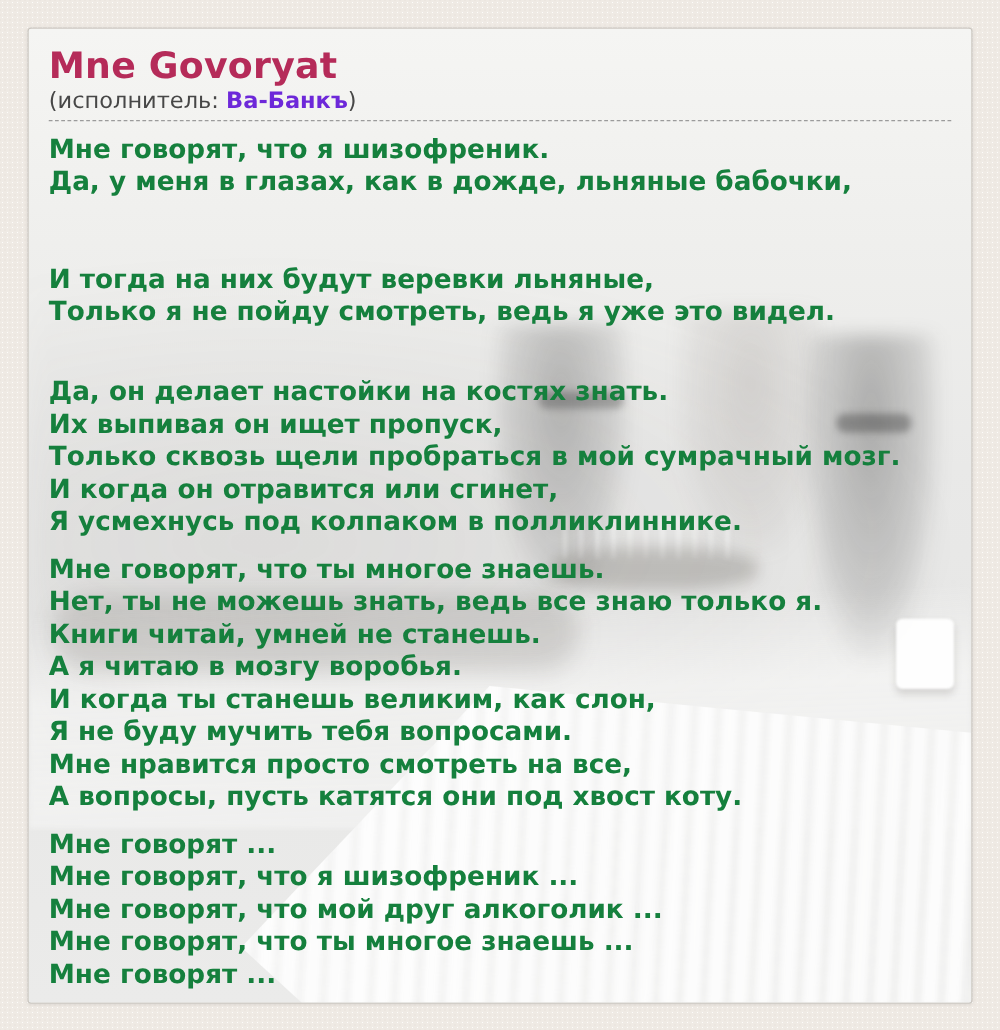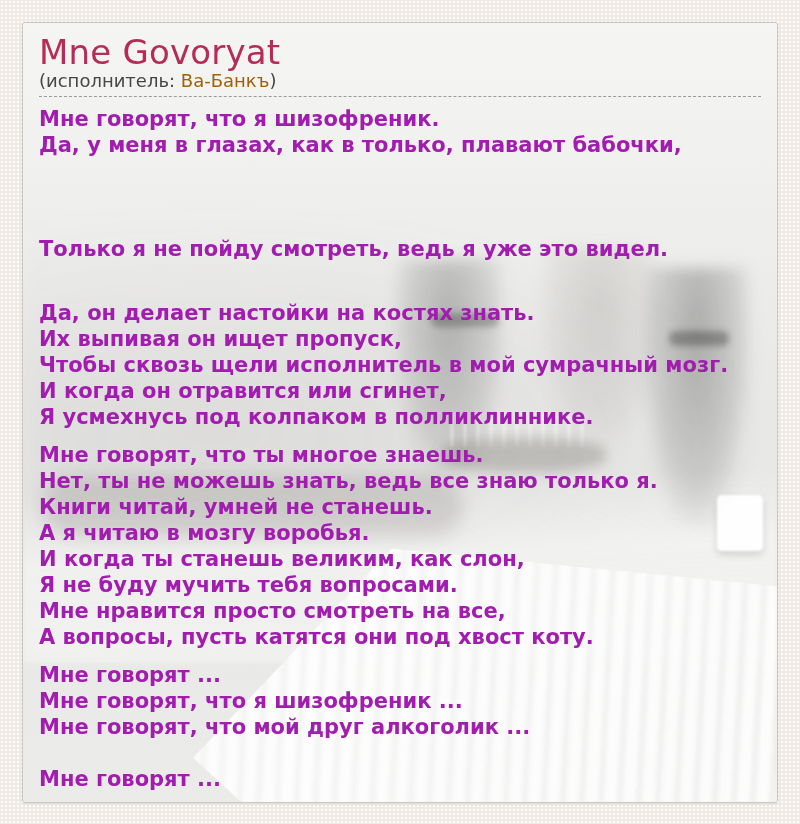--- a/index.html
+++ b/index.html
@@ -53,27 +53,27 @@
     background:rgba(255,255,255,.92);box-shadow:0 4px 6px rgba(120,115,110,.25);filter:blur(1px);}
   .ph-cloth{left:170px;top:515px;width:584px;height:268px;
     clip-path:polygon(34% 4%, 100% 18%, 100% 100%, 9% 100%, 0 82%);
     background:
       repeating-linear-gradient(93deg, rgba(235,235,234,.55) 0 6px, rgba(253,253,253,.85) 6px 19px),
       linear-gradient(100deg, rgba(255,255,255,.92), rgba(244,244,243,.85));
     filter:blur(2.5px);}
   
   .content{position:relative;padding:13px 16px 0 16px;}
   .title{
-    margin:0 0 2px 0;font-size:34px;line-height:32px;font-weight:normal;
+    margin:0 0 2px 0;font-size:29px;line-height:32px;font-weight:bold;
     letter-spacing:.2px;
   }
   .artist{font-size:18px;line-height:21px;padding-bottom:5px;
     border-bottom:1px dashed #9b9b9b;color:#474747;}
   .artist a{text-decoration:none;cursor:pointer;}
-  .lyrics{margin-top:9px;font-size:21px;font-weight:bold;color:#a21caf;line-height:26px;}
+  .lyrics{margin-top:9px;font-size:21px;font-weight:bold;color:#15803d;line-height:26px;}
   .lyrics p.stanza{margin:0 0 12px 0;padding:0;}
 </style>
 </head>
 <body>
 
 <div class="card">
 
   <div class="photo">
     <div class="ph-wash"></div>
     <div class="ph-table"></div>
@@ -84,22 +84,22 @@
     <div class="ph-person-r"></div>
     <div class="ph-glass-r"></div>
     <div class="ph-candles"></div>
     <div class="ph-candlebase"></div>
     <div class="ph-cloth"></div>
     <div class="ph-cup"></div>
   </div>
 
   <div class="content">
     <h1 class="title" style="color: rgb(181, 43, 89);">Mne Govoryat</h1>
-    <div class="artist"><span>(исполнитель: </span><a class="artist-link" style="color: #a16207;">Ва-Банкъ</a><span>)</span></div>
+    <div class="artist"><span>(исполнитель: </span><a class="artist-link" style="color: #6d28d9; font-weight: bold;">Ва-Банкъ</a><span>)</span></div>
     <div class="lyrics">
-        <p class="stanza"><span>Мне говорят, что я шизофреник.</span><br><span>Да, у меня в глазах, как в только, плавают бабочки,</span><br><br><br><br><span>Только я не пойду смотреть, ведь я уже это видел.</span></p>
-        <p class="stanza"><br><span>Да, он делает настойки на костях знать.</span><br><span>Их выпивая он ищет пропуск,</span><br><span>Чтобы сквозь щели исполнитель в мой сумрачный мозг.</span><br><span>И когда он отравится или сгинет,</span><br><span>Я усмехнусь под колпаком в полликлиннике.</span></p>
+        <p class="stanza"><span>Мне говорят, что я шизофреник.</span><br><span>Да, у меня в глазах, как в дожде, льняные бабочки,</span><br><br><br><span>И тогда на них будут веревки льняные,</span><br><span>Только я не пойду смотреть, ведь я уже это видел.</span></p>
+        <p class="stanza"><br><span>Да, он делает настойки на костях знать.</span><br><span>Их выпивая он ищет пропуск,</span><br><span>Только сквозь щели пробраться в мой сумрачный мозг.</span><br><span>И когда он отравится или сгинет,</span><br><span>Я усмехнусь под колпаком в полликлиннике.</span></p>
         <p class="stanza"><span>Мне говорят, что ты многое знаешь.</span><br><span>Нет, ты не можешь знать, ведь все знаю только я.</span><br><span>Книги читай, умней не станешь.</span><br><span>А я читаю в мозгу воробья.</span><br><span>И когда ты станешь великим, как слон,</span><br><span>Я не буду мучить тебя вопросами.</span><br><span>Мне нравится просто смотреть на все,</span><br><span>А вопросы, пусть катятся они под хвост коту.</span></p>
-        <p class="stanza"><span>Мне говорят ...</span><br><span>Мне говорят, что я шизофреник ...</span><br><span>Мне говорят, что мой друг алкоголик ...</span><br><br><span>Мне говорят ...</span></p>
+        <p class="stanza"><span>Мне говорят ...</span><br><span>Мне говорят, что я шизофреник ...</span><br><span>Мне говорят, что мой друг алкоголик ...</span><br><span>Мне говорят, что ты многое знаешь ...</span><br><span>Мне говорят ...</span></p>
       </div>
   </div>
 
 </div>
 
 </body></html>

